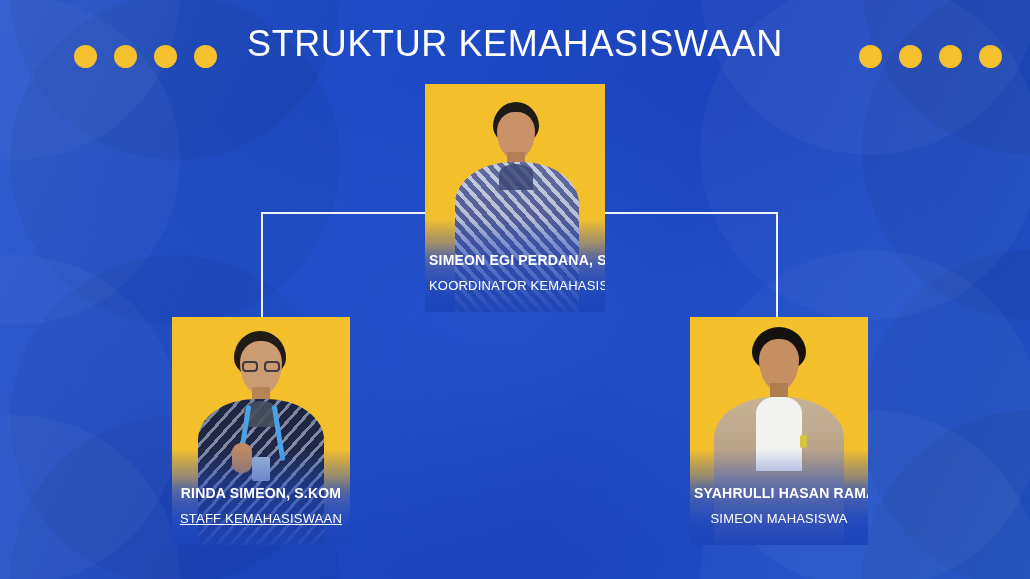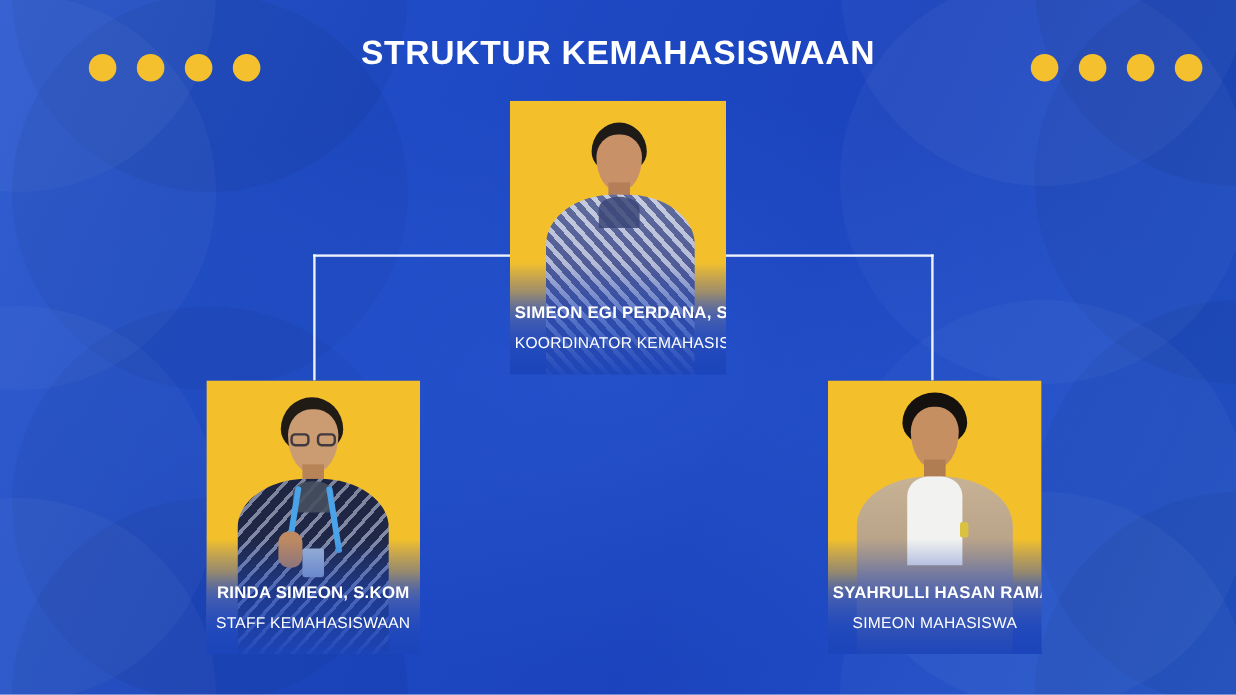--- a/index.html
+++ b/index.html
@@ -43,22 +43,22 @@
   }
 
   
   .title {
     position: absolute;
     left: 0;
     top: 22px;
     width: 1030px;
     text-align: center;
     color: #ffffff;
-    font-size: 28px;
-    font-weight: bold;
+    font-size: 36px;
+    font-weight: normal;
     letter-spacing: 0.6px;
     line-height: 44px;
     white-space: nowrap;
   }
 
   .dots {
     position: absolute;
     top: 45px;
     display: flex;
     gap: 17px;
@@ -252,21 +252,21 @@
         <div class="shirt-inner" style="left:72px; top:84px; width:34px; height:26px; background:rgba(70,80,95,0.9);"></div>
         <div class="lanyard" style="left:70px; top:88px; width:5px; height:56px; transform:rotate(9deg);"></div>
         <div class="lanyard" style="left:104px; top:88px; width:5px; height:56px; transform:rotate(-9deg);"></div>
         <div class="badge-pin" style="left:80px; top:140px; width:18px; height:24px; background:#9fb6d8;"></div>
         <div class="neck" style="left:60px; top:126px; width:20px; height:30px; border-radius:9px; background:#bf8a61;"></div>
       </div>
       <div class="shade" style="height:96px;"></div>
     </div>
     <div class="label-block" style="padding-bottom:18px;">
       <div class="person-name">RINDA SIMEON, S.KOM</div>
-      <div class="person-role" style="margin-top:9px;">STAFF KEMAHASISWAAN</div>
+      <div class="person-role" style="margin-top:9px;text-decoration:underline;">STAFF KEMAHASISWAAN</div>
     </div>
   </div>
 
   <div class="card" style="left:690px; top:317px; width:178px; height:228px;">
     <div class="photo" style="height:228px;">
       <div class="figure">
         <div class="hair" style="left:62px; top:10px; width:54px; height:44px; background:#15110f;"></div>
         <div class="face" style="left:69px; top:22px; width:40px; height:52px; background:#c68f62;"></div>
         <div class="neck" style="left:80px; top:66px; width:18px; height:20px; background:#b07c52;"></div>
         <div class="body" style="left:24px; top:80px; width:130px; height:148px;

